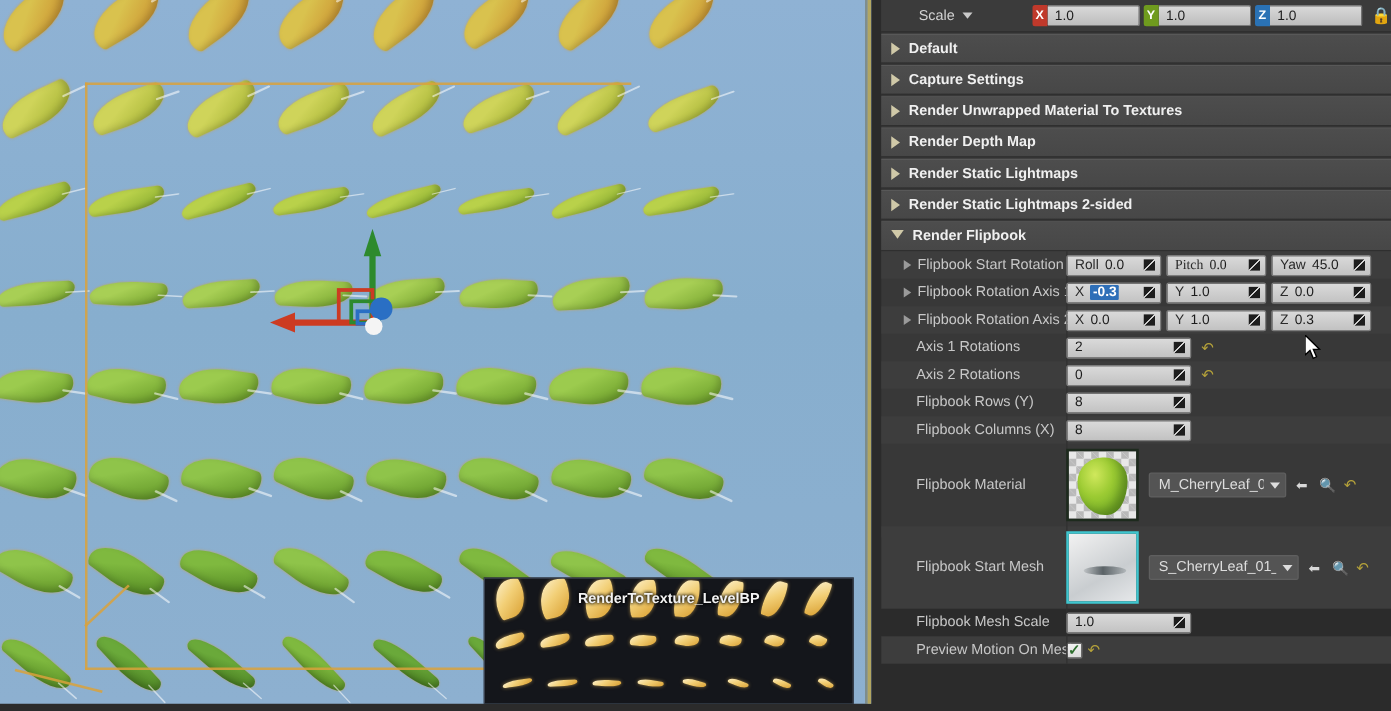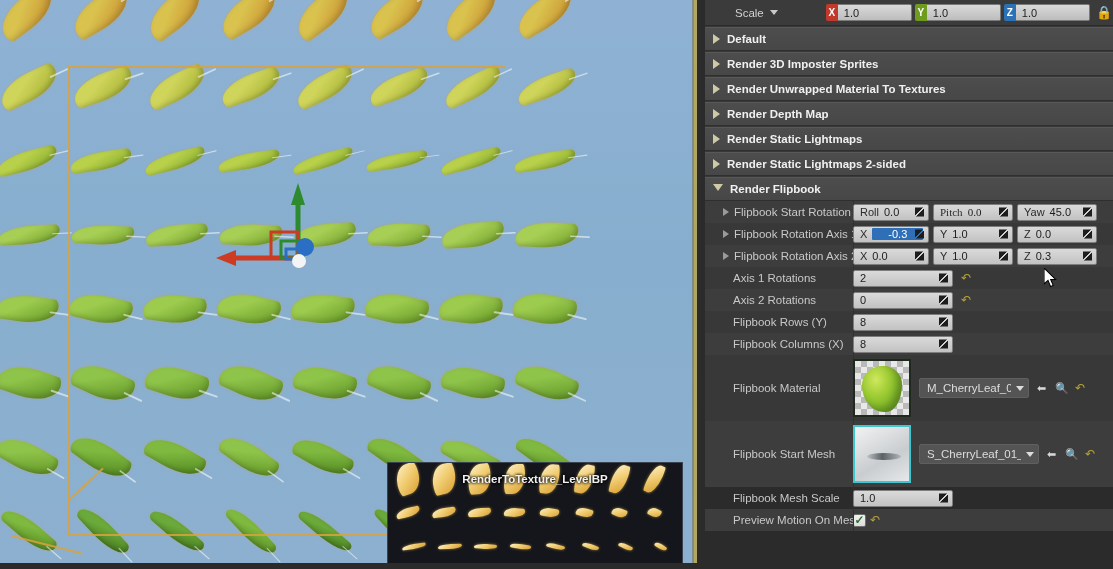--- a/index.html
+++ b/index.html
@@ -127,21 +127,21 @@
     border:1px solid #7d7d7d;border-radius:2px;
     font-size:11px;color:#1c1c1c;display:flex;align-items:center;
     padding-left:6px;margin-right:4px;
   }
   .numfield .spin{
     position:absolute;right:4px;top:50%;transform:translateY(-50%);
     width:9px;height:9px;
     background:linear-gradient(135deg,#1d1d1d 46%,transparent 46%,transparent 54%,#1d1d1d 54%);
   }
   .prefix{color:#2a2a2a;margin-right:5px;font-size:11px;}
-  .sel{background:#2e6fb8;color:#fff;padding:0 16px;border-radius:1px;}
+  .sel{background:#2e6fb8;color:#fff;padding:0 2px;border-radius:1px;font-weight:bold;}
 
   .combo{
     height:18px;box-sizing:border-box;
     background:linear-gradient(180deg,#cfcfcf,#b4b4b4);
     border:1px solid #7d7d7d;border-radius:2px;
     display:flex;align-items:center;padding:0 4px 0 7px;
     color:#1b1b1b;font-size:11.5px;gap:6px;
   }
   .combo .cv{flex:1;}
   .combo .ar{width:0;height:0;border-left:4px solid transparent;border-right:4px solid transparent;border-top:5px solid #1b1b1b;}
@@ -533,21 +533,21 @@
       </div>
       <span class="lock-icon">🔒</span>
     </div>
 
     <div class="cat">
       <span class="tri"></span>
       <span>Default</span>
     </div>
     <div class="cat">
       <span class="tri"></span>
-      <span>Render 3D Imposter Sprites</span>
+      <span>Capture Settings</span>
     </div>
     <div class="cat">
       <span class="tri"></span>
       <span>Render Unwrapped Material To Textures</span>
     </div>
     <div class="cat">
       <span class="tri"></span>
       <span>Render Depth Map</span>
     </div>
     <div class="cat">

